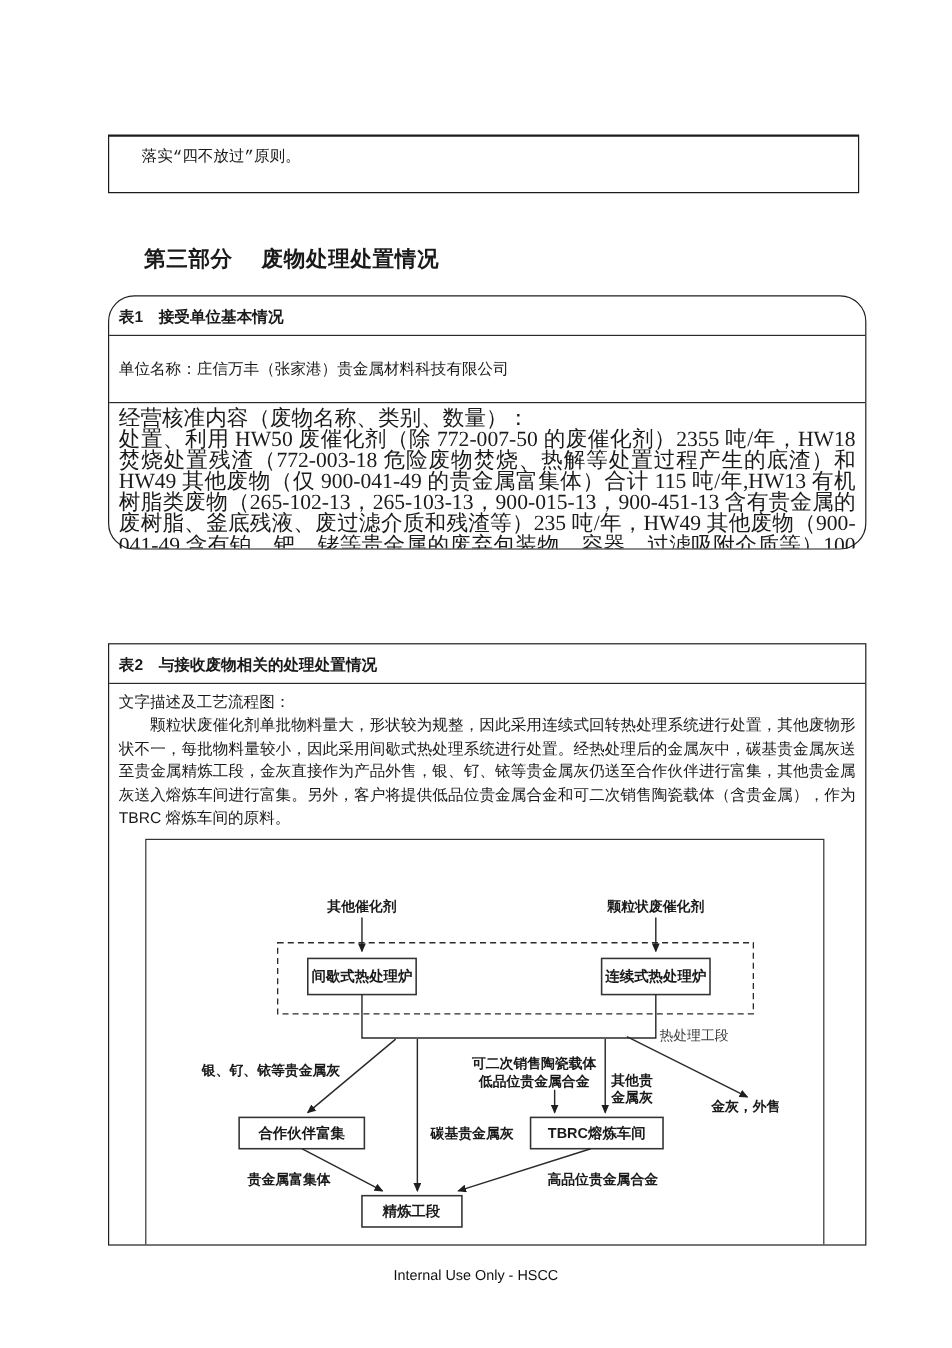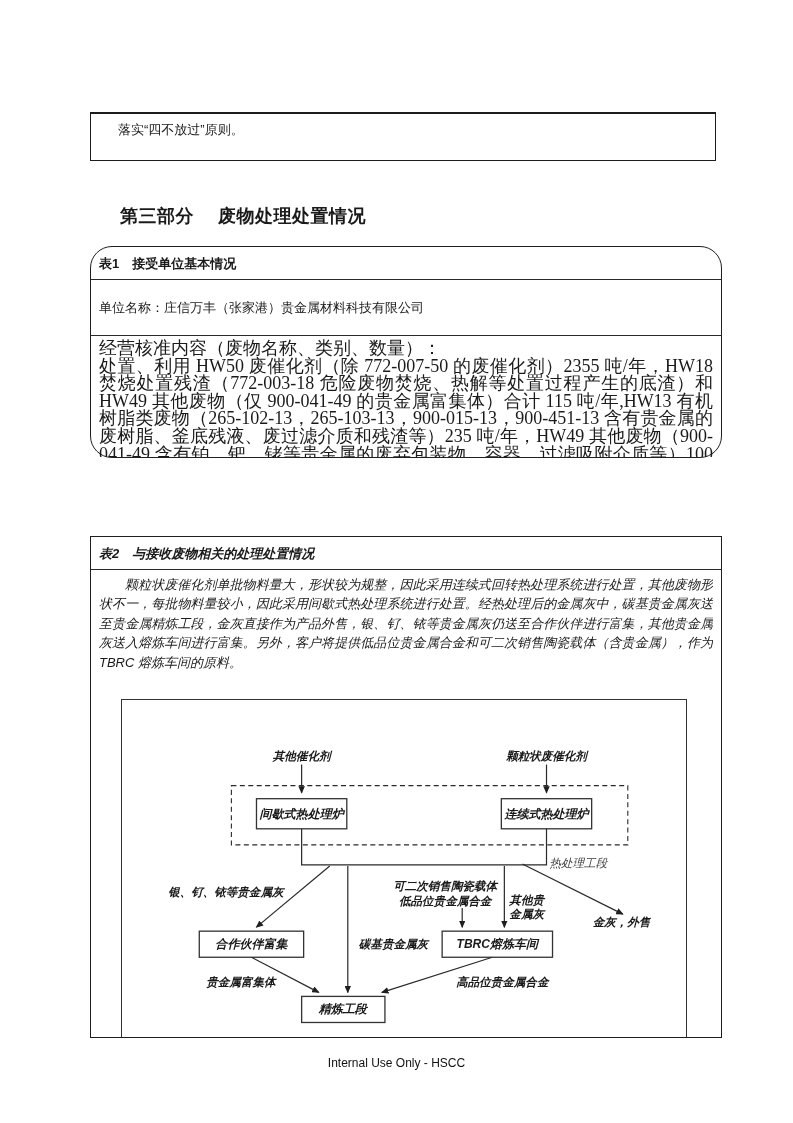--- a/index.html
+++ b/index.html
@@ -10,35 +10,35 @@
     font-family:"Liberation Sans","DejaVu Sans",sans-serif;
     color:#1a1a1a;
   }
   .pre { white-space:pre-wrap; }
 
   
   .notice-box {
     position:absolute; left:90px; top:112px; width:626px; height:49px;
     border:1.6px solid #1c1c1c; border-top-width:2.5px;
   }
-  .notice-text { padding:7px 10px 0 27px; font-size:13px; }
+  .notice-text { padding:7px 10px 0 27px; font-size:13px;font-family:Liberation Mono, monospace; }
 
   
   .section-title {
     position:absolute; left:120px; top:204px;
     font-size:18px; font-weight:bold; letter-spacing:0.5px;
   }
 
   
   .doc-table {
     position:absolute; left:90px; width:632px;
     border:1.6px solid #1f1f1f; background:#fff;
   }
   .t1 { top:246px;border-radius:22px; }
-  .t2 { top:536px; height:502px;font-style:italic; }
+  .t2 { top:536px; height:502px; }
   .t-row { border-bottom:1.6px solid #2a2a2a; overflow:hidden; }
   .t-row:last-child { border-bottom:none; }
   .row-title { height:33px; font-weight:bold; font-size:13px; padding:8px 8px 0 8px; }
   .row-unit { height:56px; font-size:13px; display:flex; align-items:center; padding-left:8px; }
   .row-license { height:33px; display:flex; font-size:13px; }
   .cell-license { width:347px; padding:8px 4px 0 8px; }
   .cell-validity { flex:1; border-left:1.6px solid #2a2a2a; padding:8px 4px 0 10px; }
   .row-approval { height:121px; font-size:18px; line-height:17.6px; padding:4px 8px 0 8px;font-family:Liberation Serif, serif; }
   .row-approval .body { text-align:justify; }
 
@@ -82,20 +82,21 @@
     <div class="t-row row-approval">
       <div class="label">经营核准内容（废物名称、类别、数量）：</div>
       <div class="body">处置、利用 HW50 废催化剂（除 772-007-50 的废催化剂）2355 吨/年，HW18 焚烧处置残渣（772-003-18 危险废物焚烧、热解等处置过程产生的底渣）和 HW49 其他废物（仅 900-041-49 的贵金属富集体）合计 115 吨/年,HW13 有机树脂类废物（265-102-13，265-103-13，900-015-13，900-451-13 含有贵金属的废树脂、釜底残液、废过滤介质和残渣等）235 吨/年，HW49 其他废物（900-041-49 含有铂、钯、铑等贵金属的废弃包装物、容器、过滤吸附介质等）100 吨/年。</div>
     </div>
   </div>
 
   <div class="doc-table t2">
     <div class="t-row row-title">表2　与接收废物相关的处理处置情况</div>
     <div class="t-row t2-body">
       <div class="desc-wrap">
+        <div>文字描述及工艺流程图：</div>
         <div class="desc-body">颗粒状废催化剂单批物料量大，形状较为规整，因此采用连续式回转热处理系统进行处置，其他废物形状不一，每批物料量较小，因此采用间歇式热处理系统进行处置。经热处理后的金属灰中，碳基贵金属灰送至贵金属精炼工段，金灰直接作为产品外售，银、钌、铱等贵金属灰仍送至合作伙伴进行富集，其他贵金属灰送入熔炼车间进行富集。另外，客户将提供低品位贵金属合金和可二次销售陶瓷载体（含贵金属），作为 TBRC 熔炼车间的原料。</div>
       </div>
 
       <div class="diagram-box">
         <svg viewBox="0 0 562 298">
           <defs>
             <marker id="arw" markerWidth="7.5" markerHeight="6.5" refX="6.5" refY="3.25" orient="auto" markerUnits="userSpaceOnUse">
               <path d="M0,0 L7.5,3.25 L0,6.5 Z" fill="#1f1f1f"></path>
             </marker>
           </defs>

